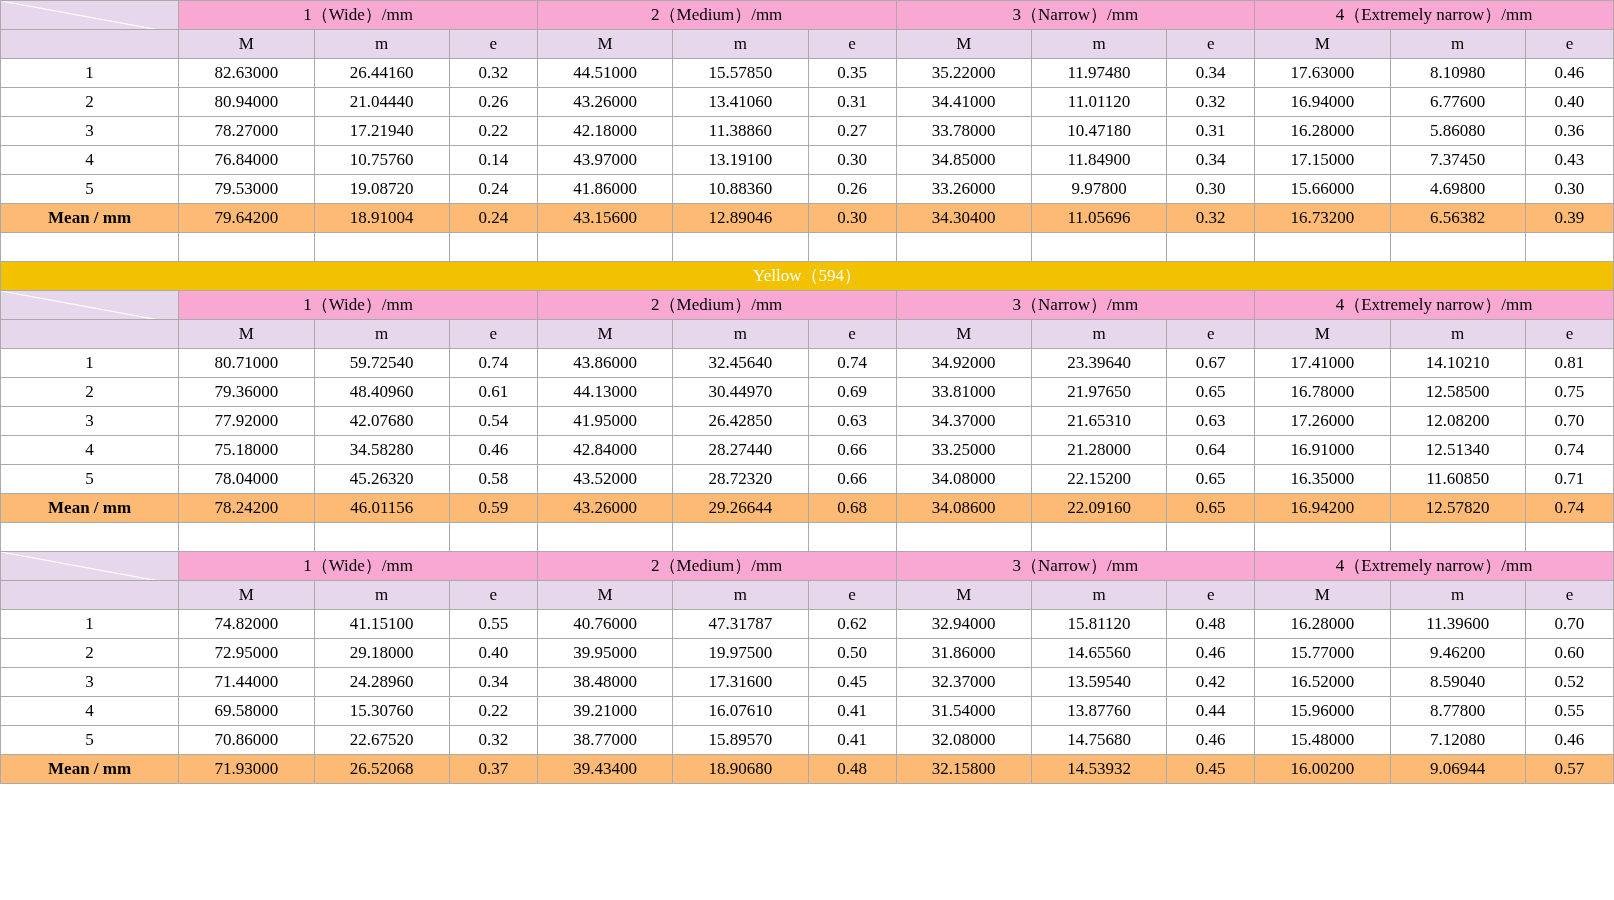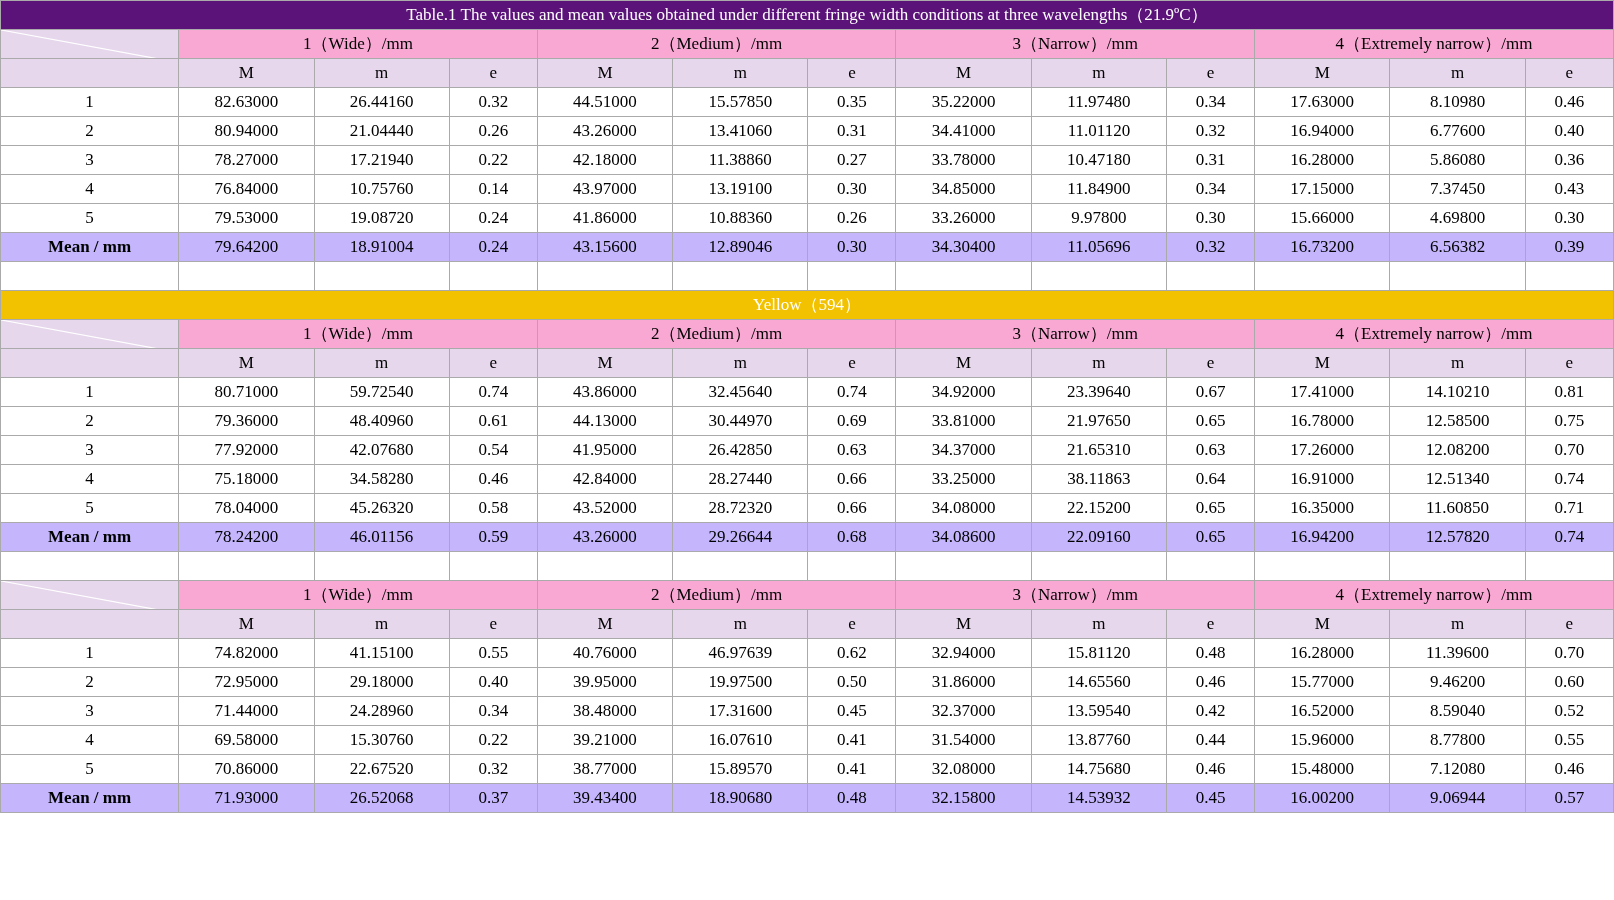--- a/index.html
+++ b/index.html
@@ -76,21 +76,21 @@
   .corner .slash {
     position: absolute;
     left: 0; top: 0;
     width: 100%; height: 100%;
     overflow: hidden;
   }
   .corner .slash svg { display: block; }
 
   .data td { background: #ffffff; }
   .mean td {
-    background: #c4b5fd;
+    background: #fdba74;
     font-weight: bold;
   }
   .mean .mean-label { font-weight: bold; }
   .spacer td {
     border: none;
     background: #ffffff;
     height: 20px;
     line-height: 20px;
   }
   .spacer td.bx {
@@ -114,23 +114,20 @@
         <col style="width:78px">
       <col style="width:120px">
         <col style="width:120px">
         <col style="width:78px">
       <col style="width:120px">
         <col style="width:120px">
         <col style="width:78px">
     </colgroup>
     <tbody id="table-body">
         <tr>
-          <td class="title-cell" colspan="13">Table.1 The values and mean values obtained under different fringe width conditions at three wavelengths（21.9ºC）</td>
-        </tr>
-        <tr>
           <td class="corner">
             <span class="slash">
               <svg width="158" height="29" viewBox="0 0 158 29" xmlns="http://www.w3.org/2000/svg">
                 <line x1="0" y1="0" x2="158" y2="29" stroke="#ffffff" stroke-width="1.2"></line>
               </svg>
             </span>
           </td>
           <td class="grp" colspan="3">1（Wide）/mm</td>
           <td class="grp" colspan="3">2（Medium）/mm</td>
           <td class="grp" colspan="3">3（Narrow）/mm</td>
@@ -334,21 +331,21 @@
         </tr>
         <tr class="data">
           <td class="idx">4</td>
           <td>75.18000</td>
           <td>34.58280</td>
           <td>0.46</td>
           <td>42.84000</td>
           <td>28.27440</td>
           <td>0.66</td>
           <td>33.25000</td>
-          <td>38.11863</td>
+          <td>21.28000</td>
           <td>0.64</td>
           <td>16.91000</td>
           <td>12.51340</td>
           <td>0.74</td>
         </tr>
         <tr class="data">
           <td class="idx">5</td>
           <td>78.04000</td>
           <td>45.26320</td>
           <td>0.58</td>
@@ -419,21 +416,21 @@
           <td class="sub">M</td>
           <td class="sub">m</td>
           <td class="sub">e</td>
         </tr>
         <tr class="data">
           <td class="idx">1</td>
           <td>74.82000</td>
           <td>41.15100</td>
           <td>0.55</td>
           <td>40.76000</td>
-          <td>46.97639</td>
+          <td>47.31787</td>
           <td>0.62</td>
           <td>32.94000</td>
           <td>15.81120</td>
           <td>0.48</td>
           <td>16.28000</td>
           <td>11.39600</td>
           <td>0.70</td>
         </tr>
         <tr class="data">
           <td class="idx">2</td>

